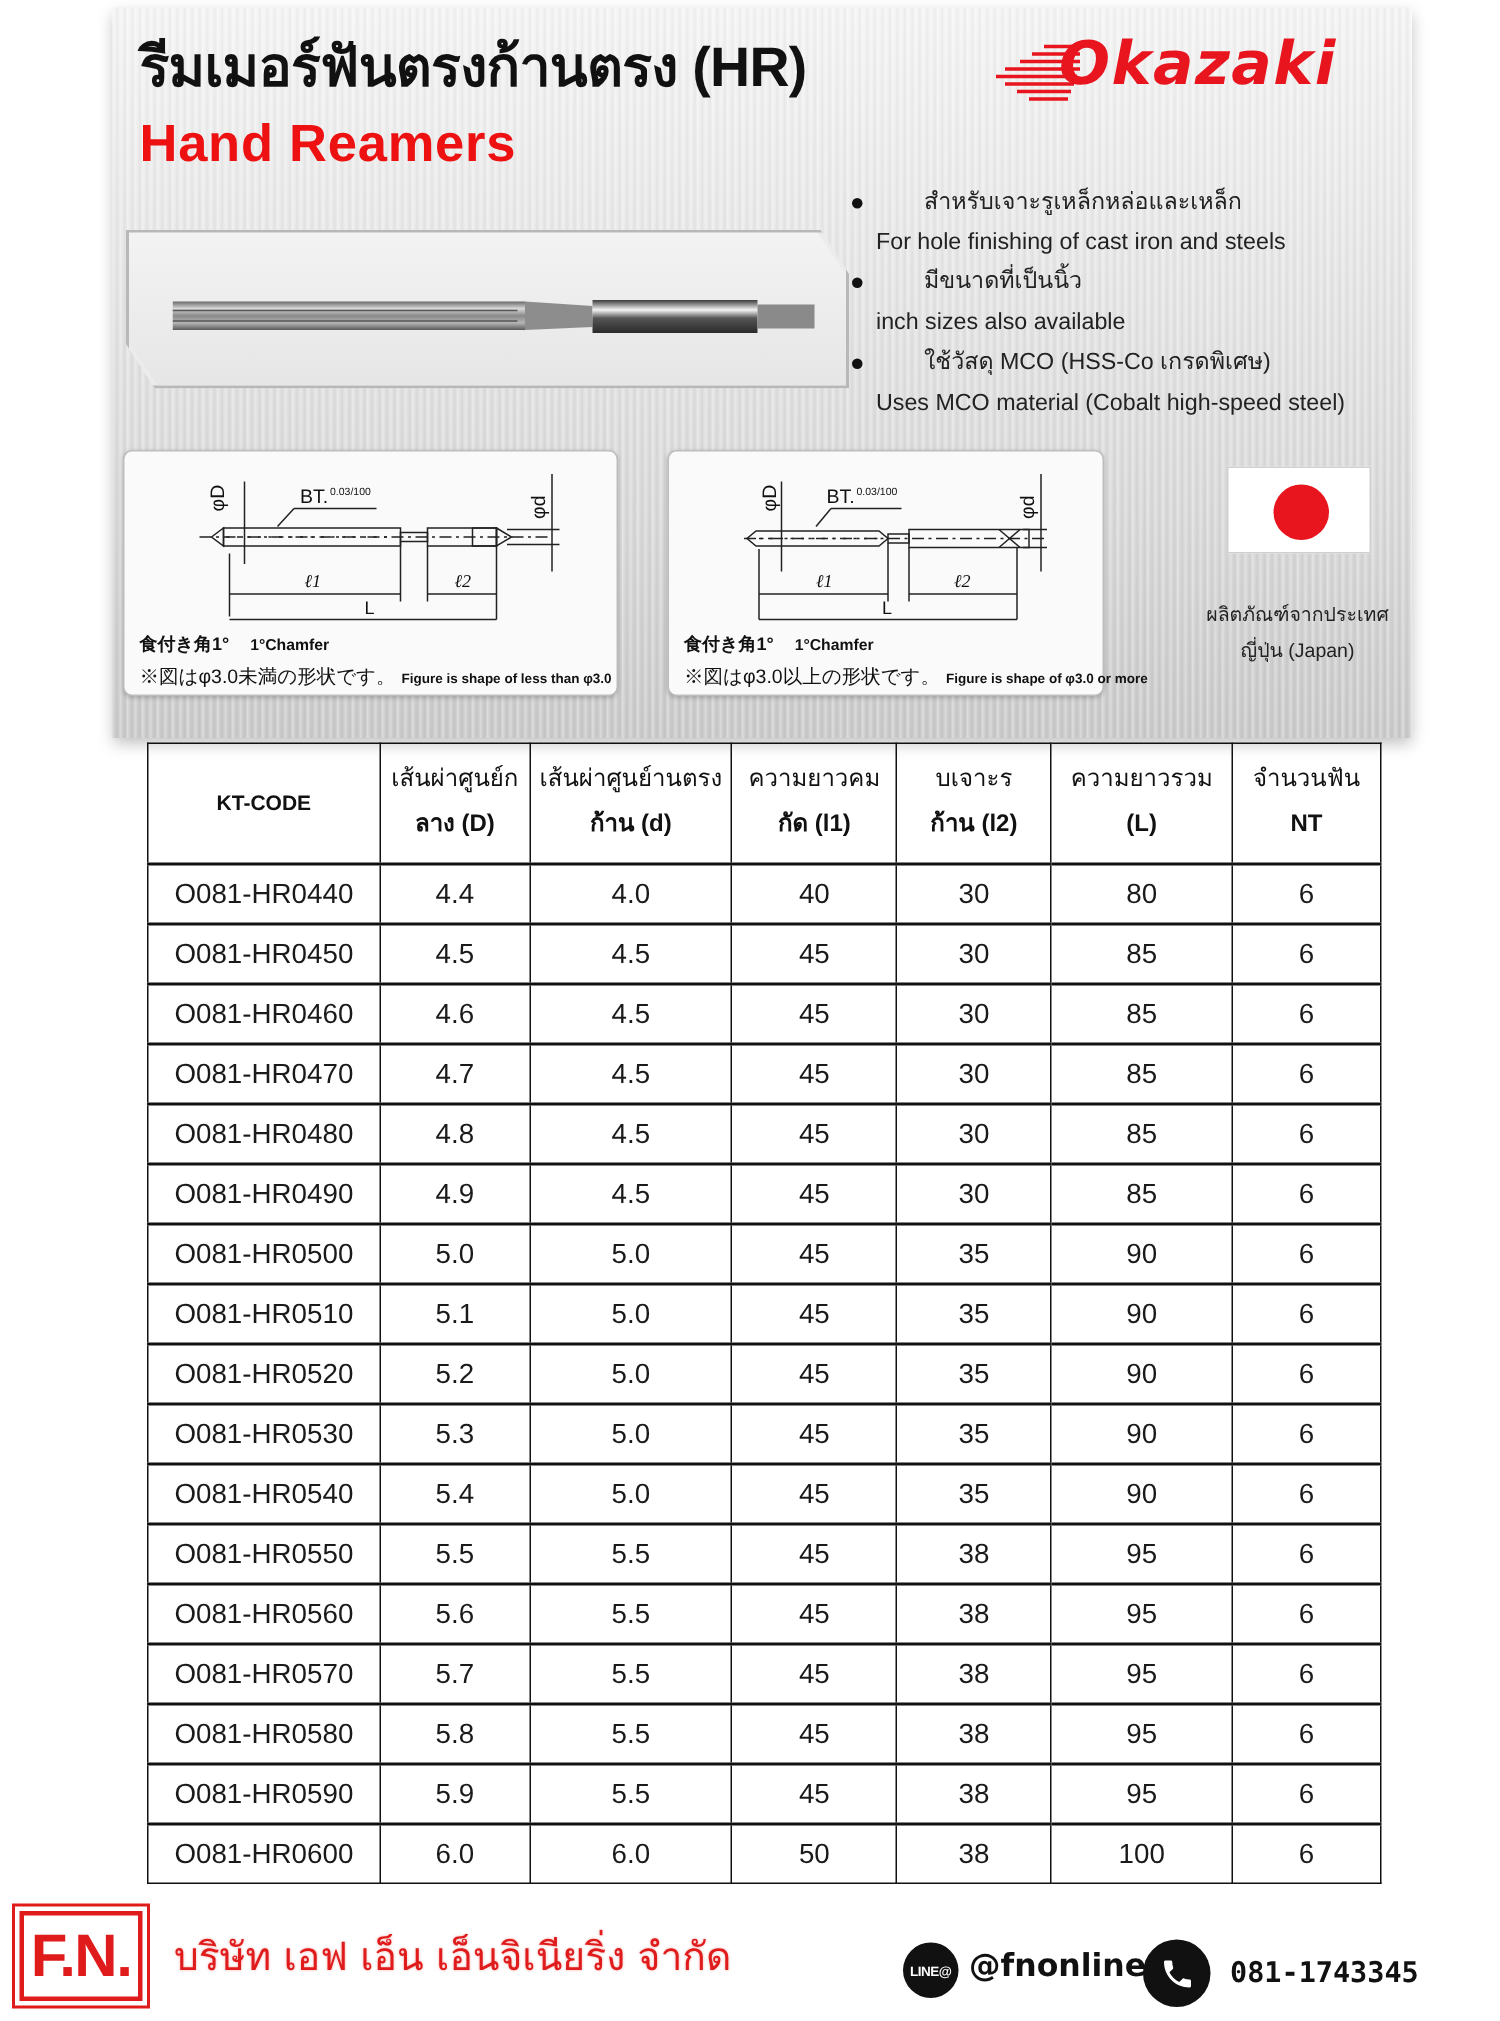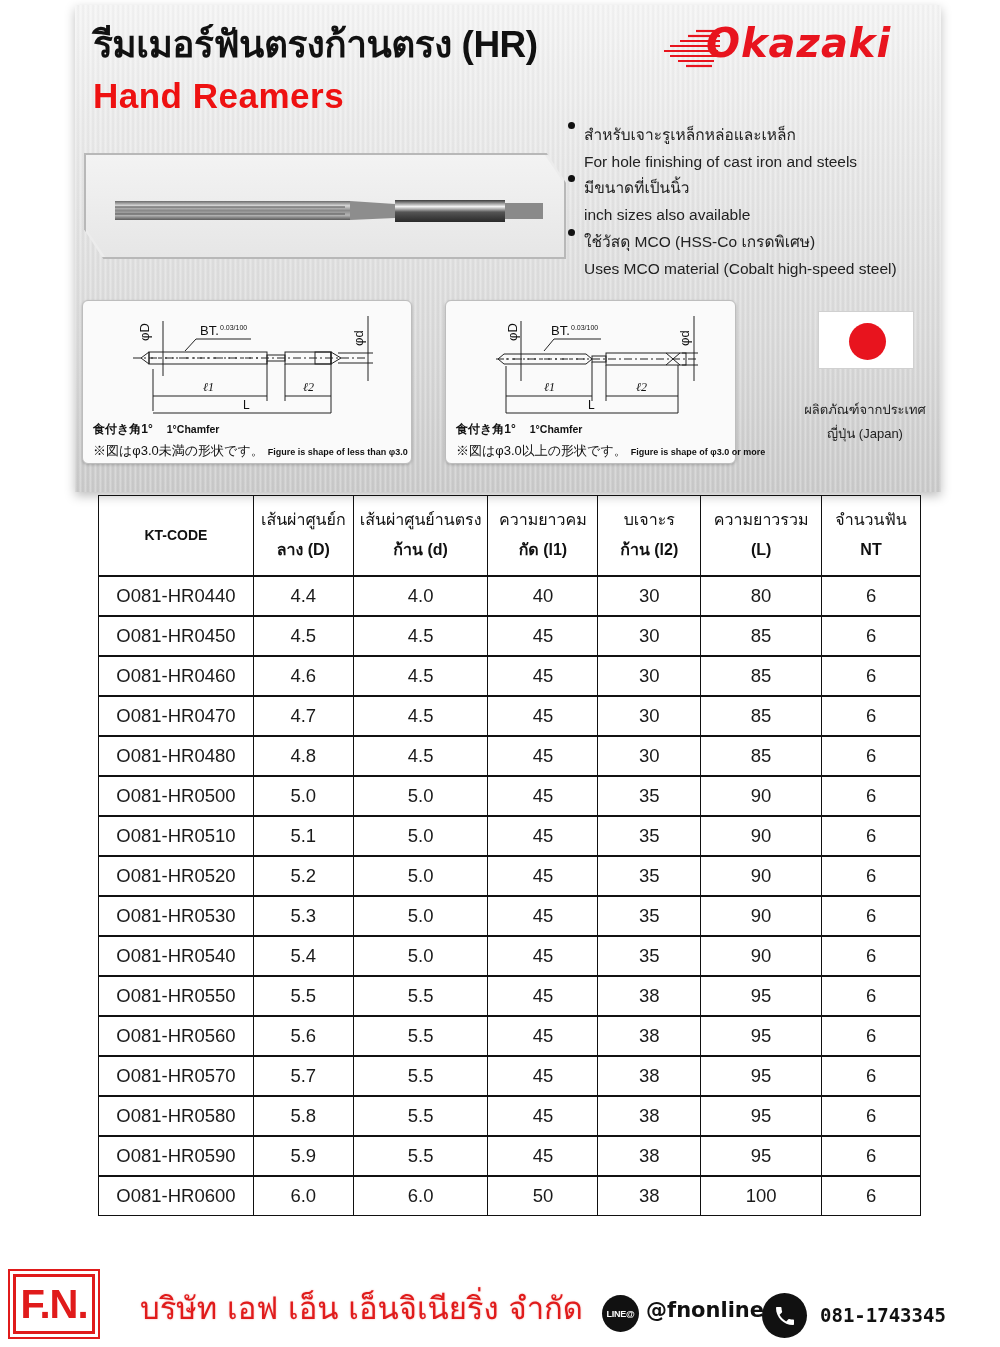--- a/index.html
+++ b/index.html
@@ -35,21 +35,21 @@
     box-shadow: inset 0 0 0 2px #b8b8b8;
   }
   .product-card-inner {
     position: absolute; left: 86px; top: 155px; width: 478px; height: 102px;
     background: linear-gradient(180deg, #f3f3f3, #e6e6e6);
     clip-path: polygon(0 0, 96% 0, 100% 28%, 100% 100%, 4% 100%, 0 72%);
   }
   .reamer { position: absolute; left: 115px; top: 195px; width: 430px; height: 32px; }
 
   .features { position: absolute; left: 568px; top: 122px; font-size: 15.5px; color: #222; line-height: 26.7px; }
-  .features .bullet-line { display: flex; align-items: flex-start; }
+  .features .bullet-line { display: flex; align-items: center; gap: 32px; }
   .features .dot { width: 7px; height: 7px; border-radius: 50%; background: #111; margin-right: 9px; }
   .features .sub { padding-left: 16px; }
 
   .diagram {
     position: absolute; top: 300px; height: 164px; background: #fafafa;
     border: 1px solid #bdbdbd; border-radius: 6px; box-shadow: 0 1px 3px rgba(0,0,0,0.2);
   }
   .diagram-1 { left: 82px; width: 330px; }
   .diagram-2 { left: 445px; width: 291px; }
   .diagram svg { position: absolute; left: 0; top: 0; }
@@ -74,21 +74,21 @@
   table.spec tr.row td { border-top-width: 2px; }
 
   .footer-logo {
     position: absolute; left: 8px; top: 1269px; width: 92px; height: 70px;
     border: 2px solid #e01b1b; padding: 3px;
   }
   .footer-logo .inner {
     width: 100%; height: 100%; border: 3px solid #e01b1b; display: flex; align-items: center; justify-content: center;
     font-size: 40px; font-weight: bold; color: #e01b1b; letter-spacing: -1px;
   }
-  .company { position: absolute; left: 140px; top: 1283px; font-size: 31px; color: #e01b1b; font-family: "DejaVu Serif", serif; white-space: nowrap; text-shadow: 0 0 2px rgba(224,27,27,0.35); }
+  .company { position: absolute; left: 116px; top: 1283px; font-size: 26px; color: #e01b1b; font-family: "DejaVu Serif", serif; white-space: nowrap; text-shadow: 0 0 2px rgba(224,27,27,0.35); }
   .line-icon { position: absolute; left: 602px; top: 1295px; width: 37px; height: 37px; border-radius: 50%; background: #111; color: #fff; font-size: 9px; font-weight: bold; display: flex; align-items: center; justify-content: center; letter-spacing: -0.3px; }
   .line-id { position: absolute; left: 646px; top: 1298px; font-size: 21px; font-weight: bold; color: #111; font-family: "DejaVu Sans", sans-serif; }
   .phone-icon { position: absolute; left: 762px; top: 1293px; width: 45px; height: 45px; border-radius: 50%; background: #111; display: flex; align-items: center; justify-content: center; }
   .phone-num { position: absolute; left: 820px; top: 1304px; font-size: 19px; font-weight: bold; color: #111; font-family: "DejaVu Sans Mono", monospace; }
 </style>
 </head>
 <body>
 
 <div class="banner"></div>
 
@@ -315,20 +315,29 @@
       <tr class="row">
         <td>O081-HR0480</td>
         <td>4.8</td>
         <td>4.5</td>
         <td>45</td>
         <td>30</td>
         <td>85</td>
         <td>6</td>
       </tr>
       <tr class="row">
+        <td>O081-HR0490</td>
+        <td>4.9</td>
+        <td>4.5</td>
+        <td>45</td>
+        <td>30</td>
+        <td>85</td>
+        <td>6</td>
+      </tr>
+      <tr class="row">
         <td>O081-HR0500</td>
         <td>5.0</td>
         <td>5.0</td>
         <td>45</td>
         <td>35</td>
         <td>90</td>
         <td>6</td>
       </tr>
       <tr class="row">
         <td>O081-HR0510</td>

